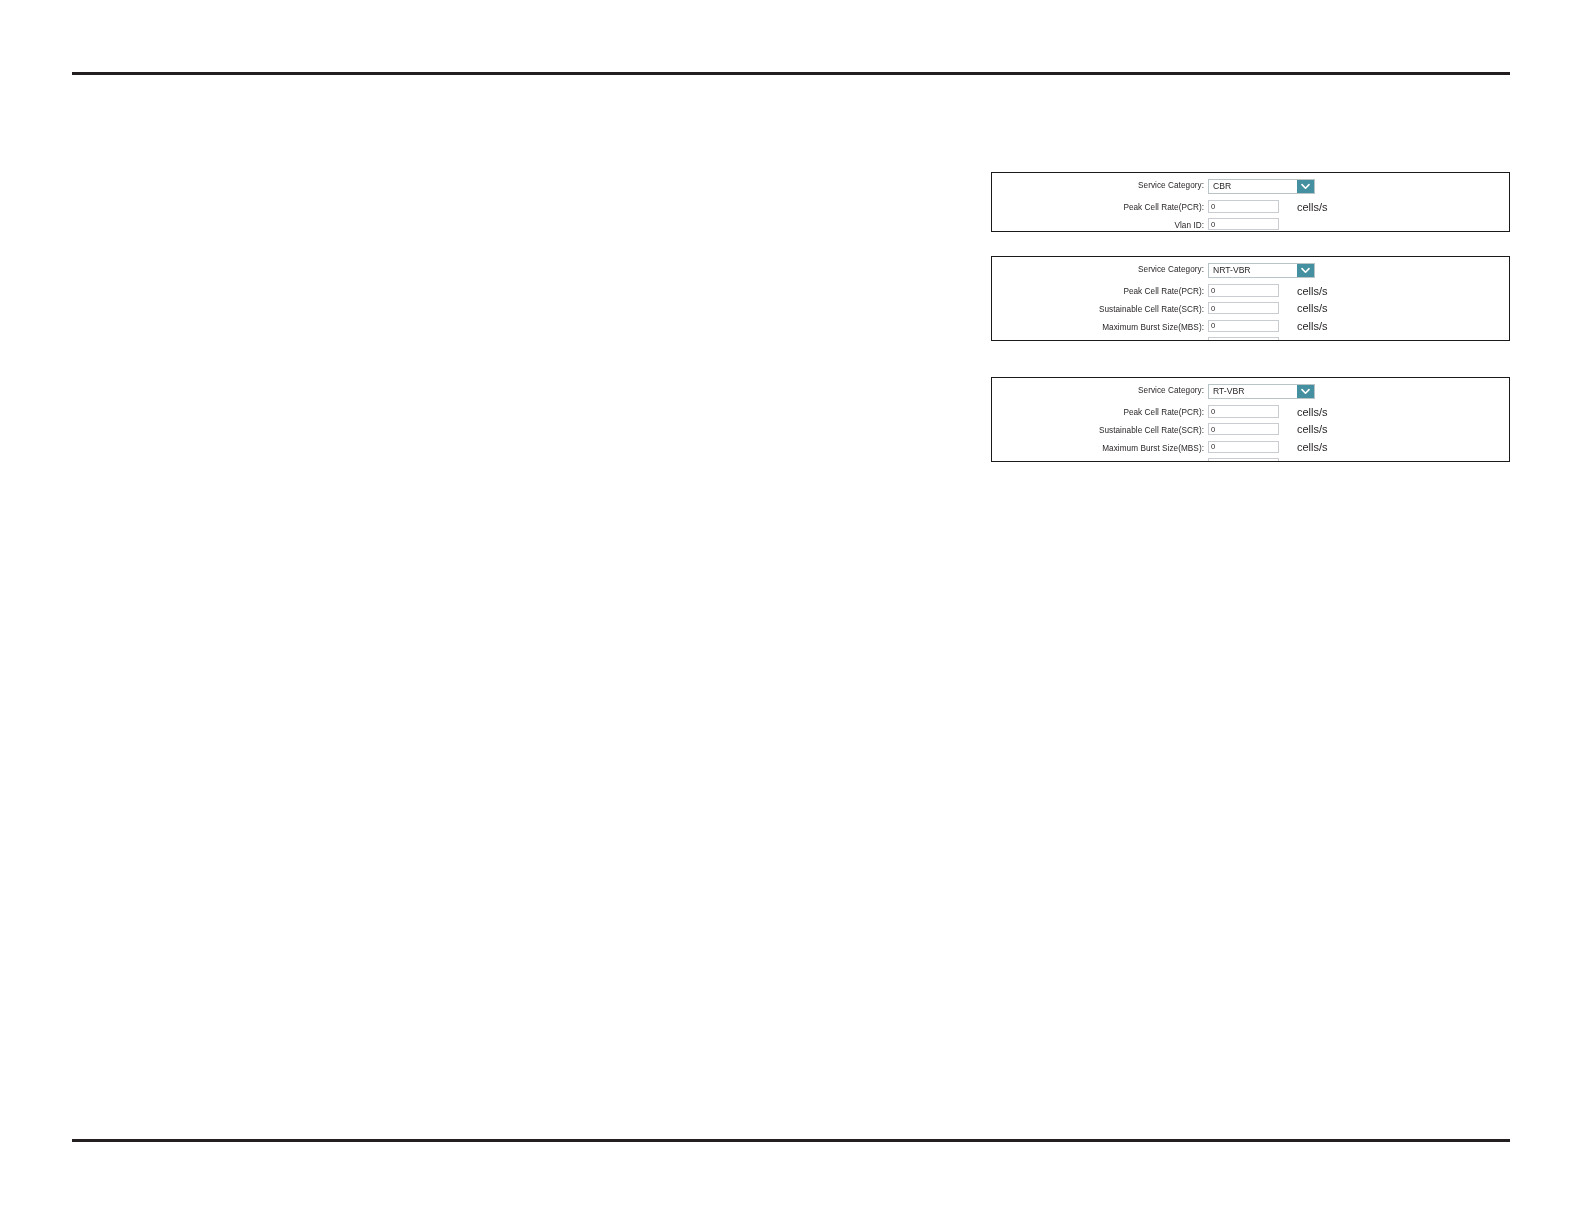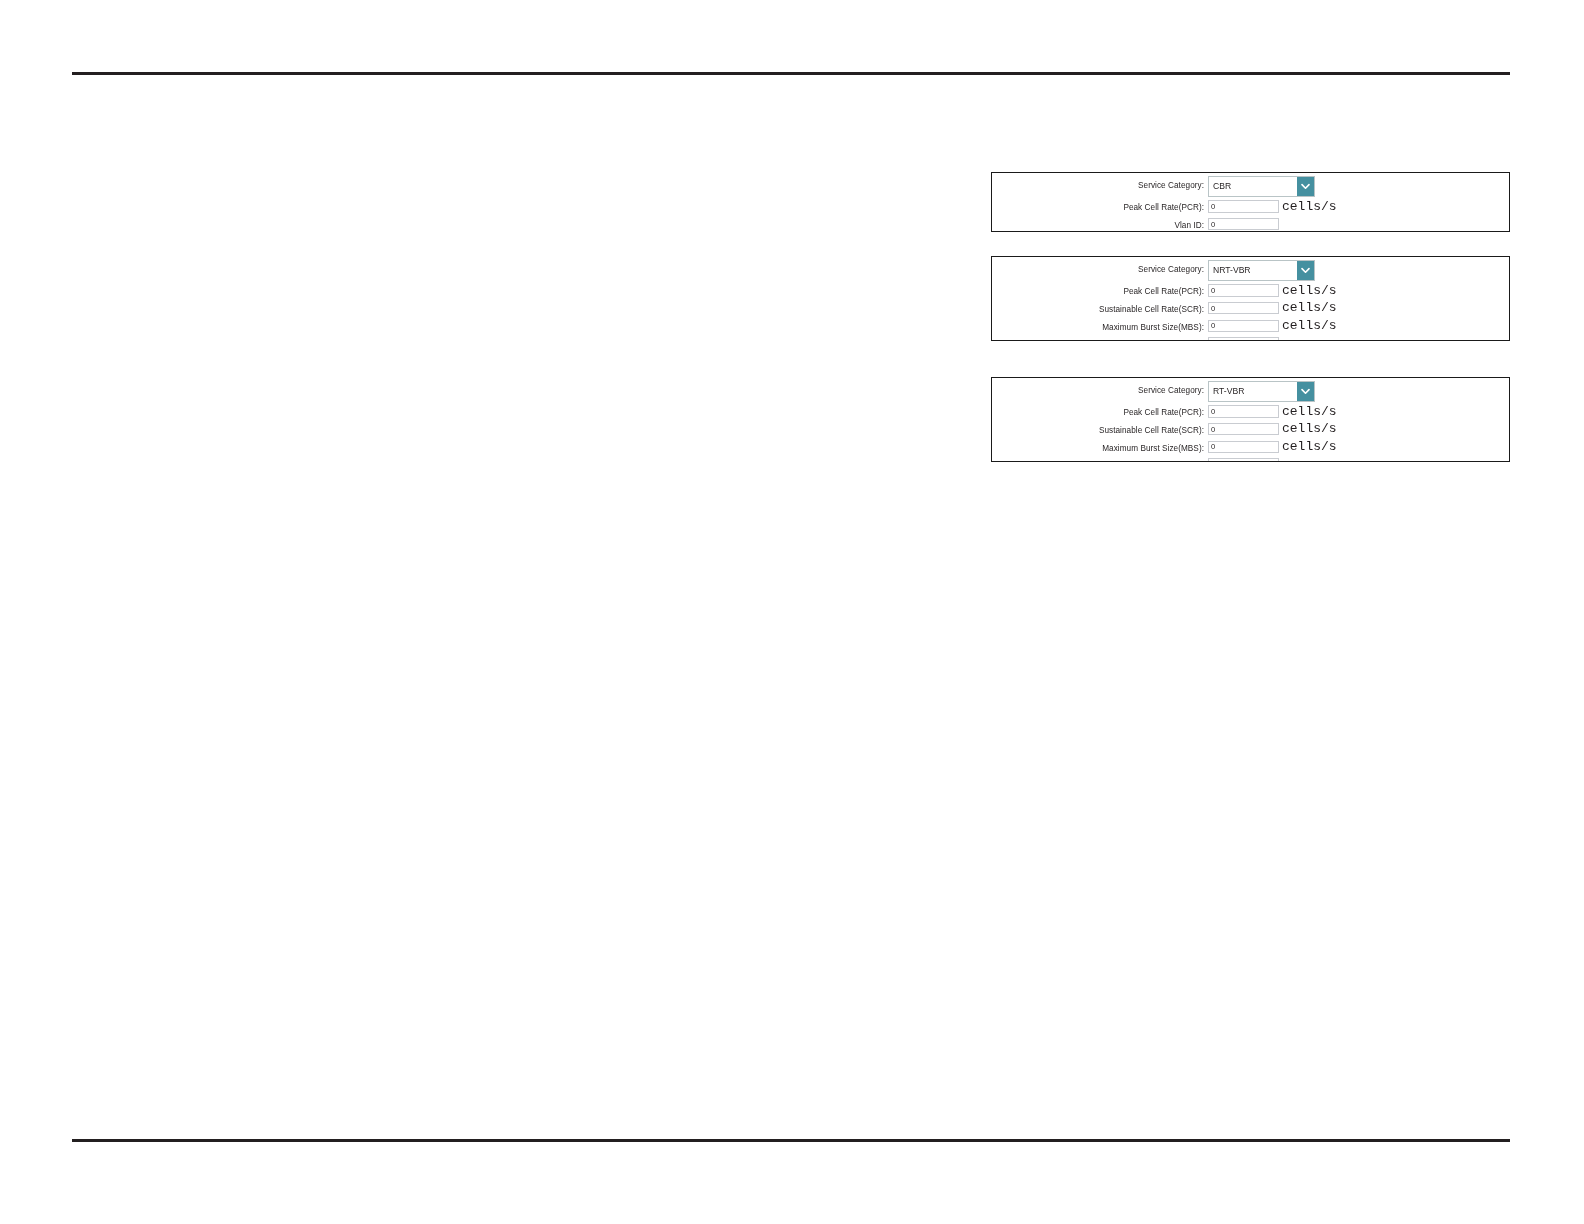--- a/index.html
+++ b/index.html
@@ -77,35 +77,34 @@
     box-sizing: border-box;
     font-size: 7.6px;
     color: #231f20;
     font-family: "Liberation Sans", sans-serif;
     padding: 0 0 0 2px;
     line-height: 12px;
     outline: none;
     display: block;
   }
   .unit {
-    font-size: 13px;
-    color: #231f20;
-    margin-left: 3px;
+    font-size: 11px;
+    color: #231f20;
+    margin-left: 18px;
     white-space: nowrap;
     line-height: 1;
-    font-family: Liberation Mono, monospace;
   }
 
   
   .select-wrap {
     position: relative;
     display: flex;
     align-items: stretch;
     width: 107px;
-    height: 21px;
+    height: 15px;
     border: 1px solid #b9c4c6;
     background: #ffffff;
     box-sizing: border-box;
   }
   .select-value {
     flex: 1;
     display: flex;
     align-items: center;
     padding-left: 4px;
     font-size: 8.6px;

